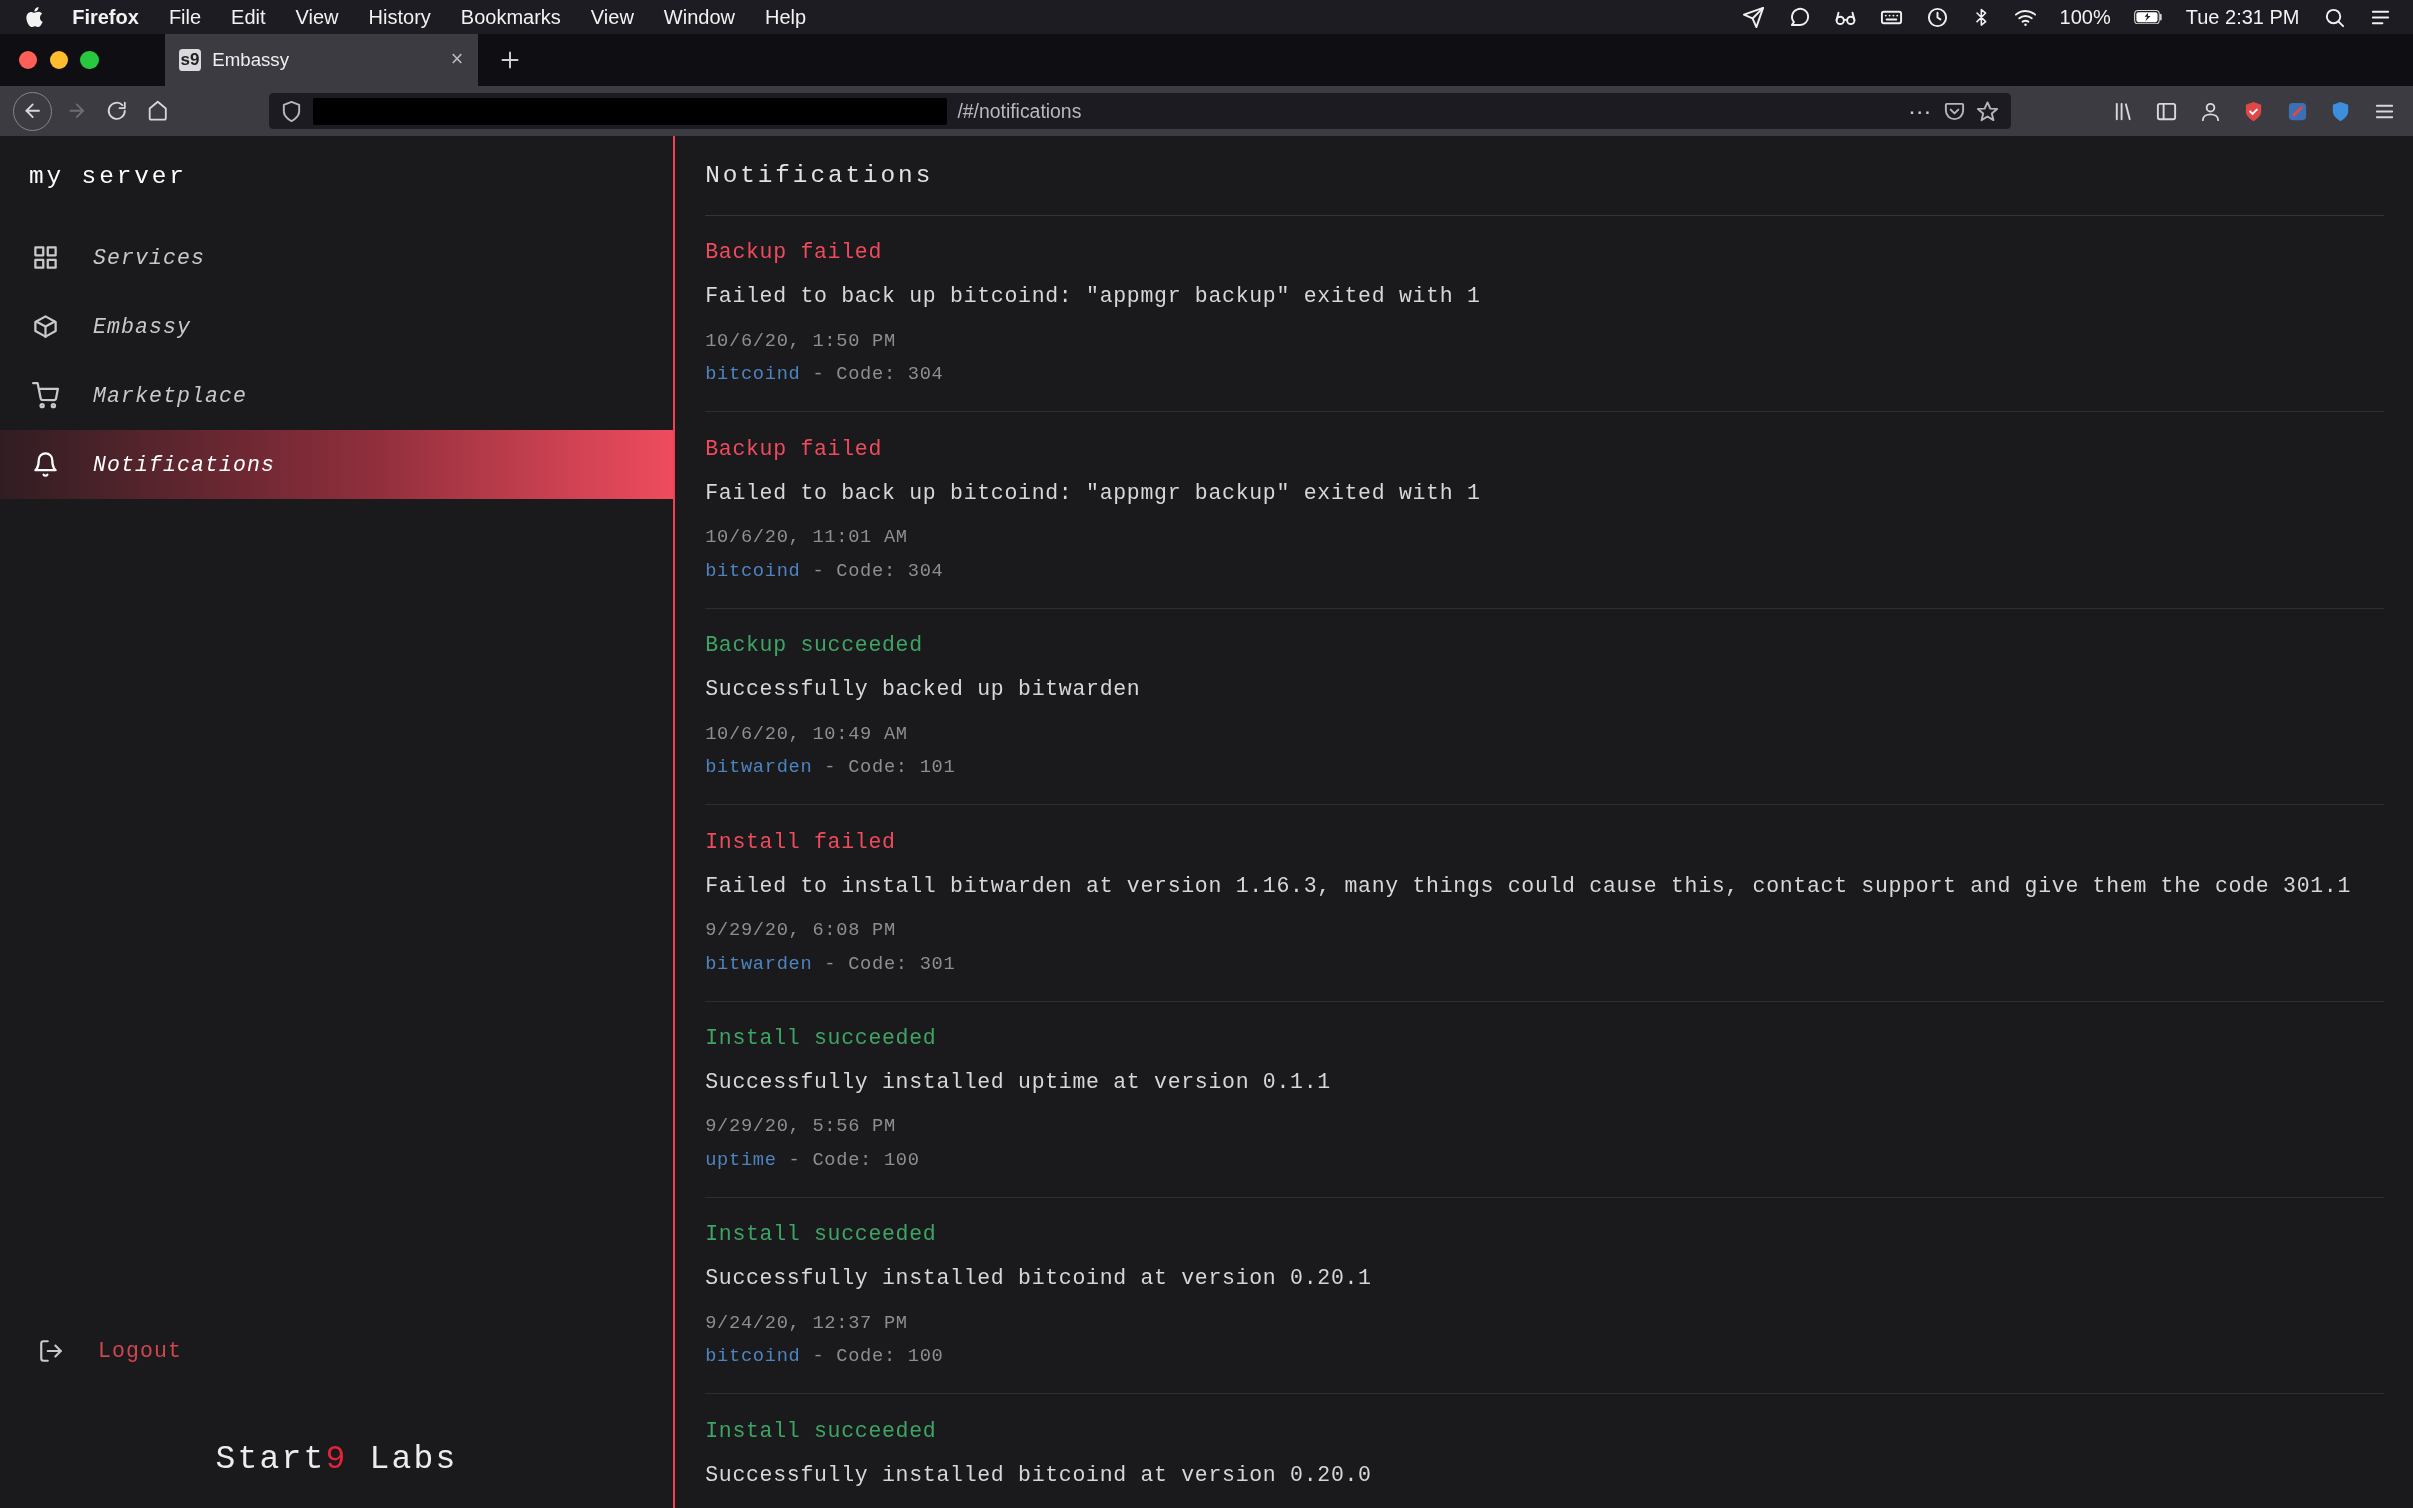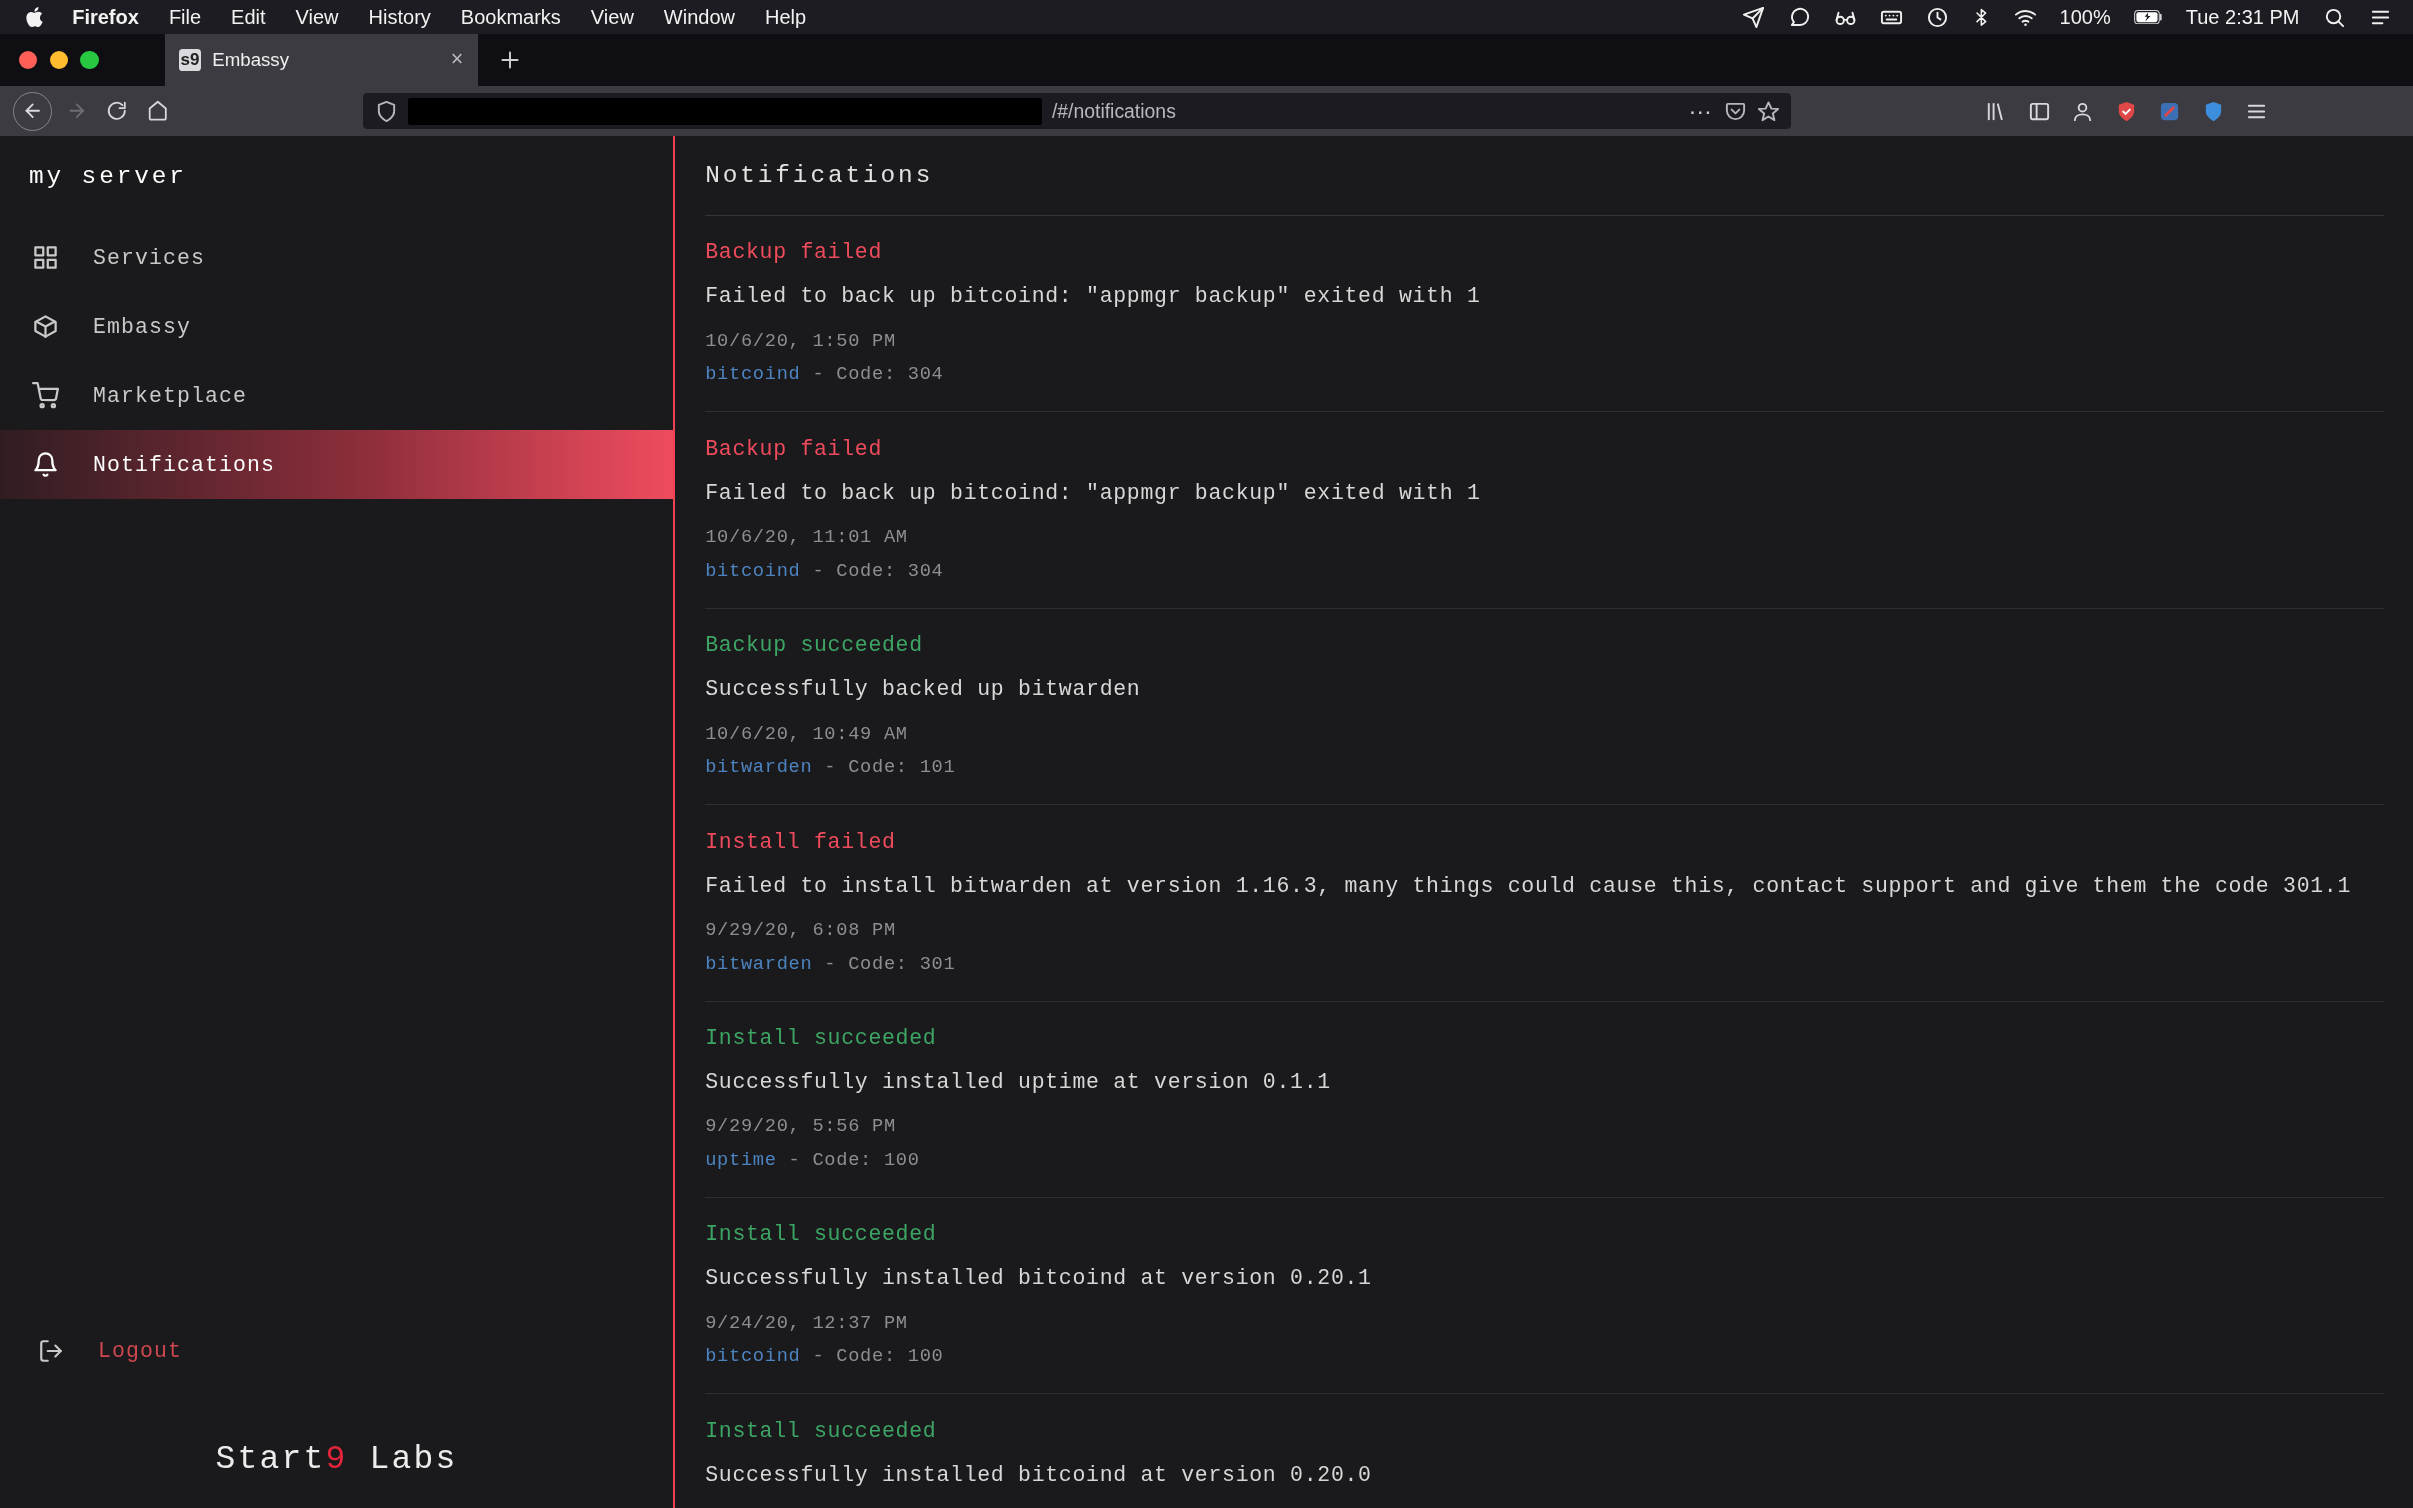--- a/index.html
+++ b/index.html
@@ -27,40 +27,40 @@
   .tab-close { color:#b9b9be; font-size:21.5px; line-height:1; }
   .newtab { margin-left:18.7px; width:26px; height:26px; color:#cfcfd4; }
 
   
   .navbar { height:50px; background:#3c3b42; display:flex; align-items:center; padding:0 13px; }
   .tbtn { width:32px; height:32px; display:flex; align-items:center; justify-content:center; color:#d8d8dc; margin-right:8.6px; flex-shrink:0; }
   .tbtn svg { width:21.5px; height:21.5px; }
   .back-btn { width:39px; height:39px; border:1.4px solid #85848b; border-radius:50%; }
   .dim { color:#6e6d75; }
   .nav-spacer1 { width:181px; } .nav-spacer2 { width:177px; }
-  .urlbar { width:1428px; height:36px; background:#1c1b21; border-radius:4.3px; display:flex; align-items:center; padding:0 11.5px; gap:10px; flex-shrink:0; }
+  .urlbar { width:1742px; height:36px; background:#1c1b21; border-radius:4.3px; display:flex; align-items:center; padding:0 11.5px; gap:10px; flex-shrink:0; }
   .urlbar .ubicon { width:23px; height:23px; color:#b6b6bb; flex-shrink:0; }
   .redacted { width:634px; height:27px; background:#000; border-radius:2.2px; flex-shrink:0; }
   .url-text { color:#b8b8bd; font-size:19.4px; white-space:nowrap; }
   .url-grow { flex:1; }
   .dots { color:#c9c9ce; font-size:24.4px; line-height:0.4; letter-spacing:1.4px; padding-bottom:10px; }
   .rbtn { width:32px; height:32px; display:flex; align-items:center; justify-content:center; color:#d8d8dc; margin-left:11.5px; flex-shrink:0; }
   .rbtn svg { width:23px; height:23px; }
   .ext-red { color:#e04848; } .ext-blue { color:#3d8fdd; }
 
   
   .app { display:flex; height:1372px; background:#1a191c; font-family:"Liberation Mono","DejaVu Sans Mono",monospace; }
   .vdivider { width:2.2px; background:#ef4056; flex-shrink:0; }
   .sidebar { width:673px; position:relative; flex-shrink:0; }
   .side-header { height:80px; display:flex; align-items:center; padding-left:29px; }
   .server-name { font-size:24.4px; color:#ffffff; letter-spacing:2.9px; }
   .side-nav { margin-top:7.2px; }
   .nav-item { height:69px; display:flex; align-items:center; padding-left:32px; gap:34px; color:#c9c9c9; cursor:default; }
   .nav-item svg { width:27px; height:27px; flex-shrink:0; }
-  .nav-label { font-size:21.5px; letter-spacing:1.1px; }
+  .nav-label { font-size:21.5px; letter-spacing:1.1px;font-style:italic; }
   .nav-item.active { background:linear-gradient(90deg, rgba(239,64,86,0.10) 0%, rgba(239,64,86,0.55) 55%, #ef4c5e 100%); color:#ffffff; }
   .logout { position:absolute; left:38px; bottom:144px; display:flex; align-items:center; gap:34px; color:#c9c9c9; }
   .logout svg { width:26px; height:26px; }
   .logout-label { font-size:21.5px; letter-spacing:1.1px; color:#ce474f; }
   .brand { position:absolute; bottom:30px; width:100%; text-align:center; font-size:33px; letter-spacing:2.2px; color:#ececec; }
   .brand .nine { color:#e3243b; }
 
   
   .content { flex:1; padding:0 29px 0 30px; overflow:hidden; }
   .content-header { height:80px; display:flex; align-items:center; border-bottom:0.7px solid rgba(255,255,255,0.12); }

